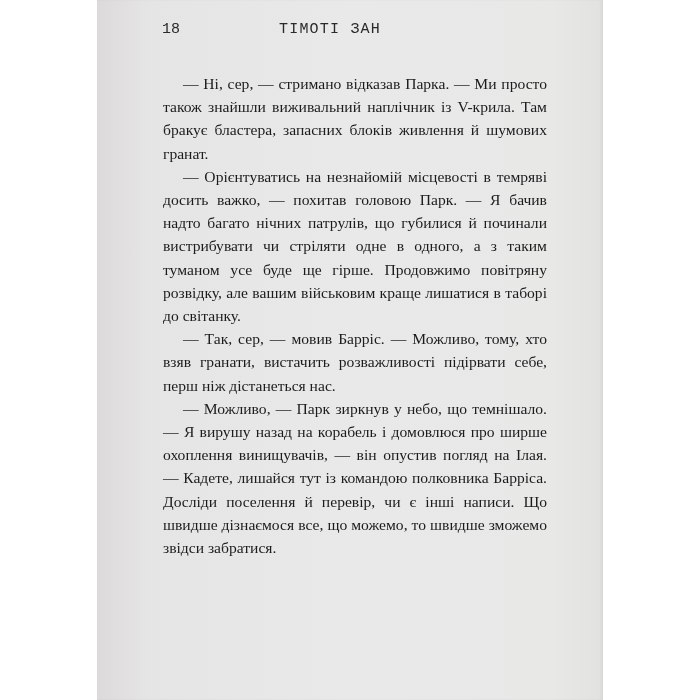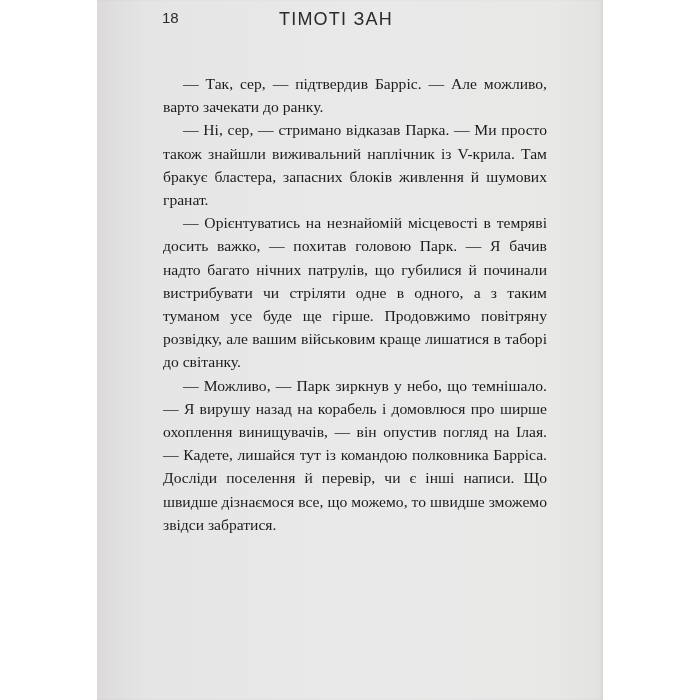--- a/index.html
+++ b/index.html
@@ -14,38 +14,38 @@
       position: absolute;
       left: 97px;
       top: 0;
       width: 506px;
       height: 700px;
       background: linear-gradient(90deg, #dcdadb 0%, #e6e5e6 10%, #e9e9e9 50%, #e8e8e7 90%, #e2e2e1 100%);
       box-shadow: inset -2px 0 3px rgba(0,0,0,0.05);
     }
     .running-head {
       position: absolute;
-      top: 9px;
+      top: 21px;
       left: 0;
       width: 100%;
       height: 20px;
-      font-family: Liberation Sans, sans-serif;
+      font-family: Liberation Mono, monospace;
       color: #2a2a2a;
     }
     .page-number {
       position: absolute;
       left: 65px;
       top: 0;
       font-size: 15px;
     }
     .running-title {
       position: absolute;
       left: 182px;
       top: 0;
-      font-size: 18px;
+      font-size: 15px;
       letter-spacing: 1.2px;
     }
     .body-text {
       position: absolute;
       left: 66px;
       top: 72px;
       width: 384px;
       font-family: "Liberation Serif", serif;
       font-size: 15.6px;
       line-height: 23.2px;
@@ -61,19 +61,19 @@
 </head>
 <body>
 
 <div class="page">
   <div class="running-head">
     <span class="page-number">18</span>
     <span class="running-title">ТІМОТІ ЗАН</span>
   </div>
 
   <div class="body-text">
-    <p>— Так, сер, — підтвердив Барріс. — Але можливо, варто зачекати до ранку.</p>
     <p>— Ні, сер, — стримано відказав Парка. — Ми просто також знайшли виживальний наплічник із V-крила. Там бракує бластера, запасних блоків живлення й шумових гранат.</p>
     <p>— Орієнтуватись на незнайомій місцевості в темряві досить важко, — похитав головою Парк. — Я бачив надто багато нічних патрулів, що губилися й починали вистрибувати чи стріляти одне в одного, а з таким туманом усе буде ще гірше. Продовжимо повітряну розвідку, але вашим військовим краще лишатися в таборі до світанку.</p>
+    <p>— Так, сер, — мовив Барріс. — Можливо, тому, хто взяв гранати, вистачить розважливості підірвати себе, перш ніж дістанеться нас.</p>
     <p>— Можливо, — Парк зиркнув у небо, що темнішало. — Я ви­рушу назад на корабель і домовлюся про ширше охоплення винищувачів, — він опустив погляд на Ілая. — Кадете, лишайся тут із командою полковника Барріса. Досліди поселення й пере­вір, чи є інші написи. Що швидше дізнаємося все, що можемо, то швидше зможемо звідси забратися.</p>
 
   </div>
 </div>
 
 </body></html>

